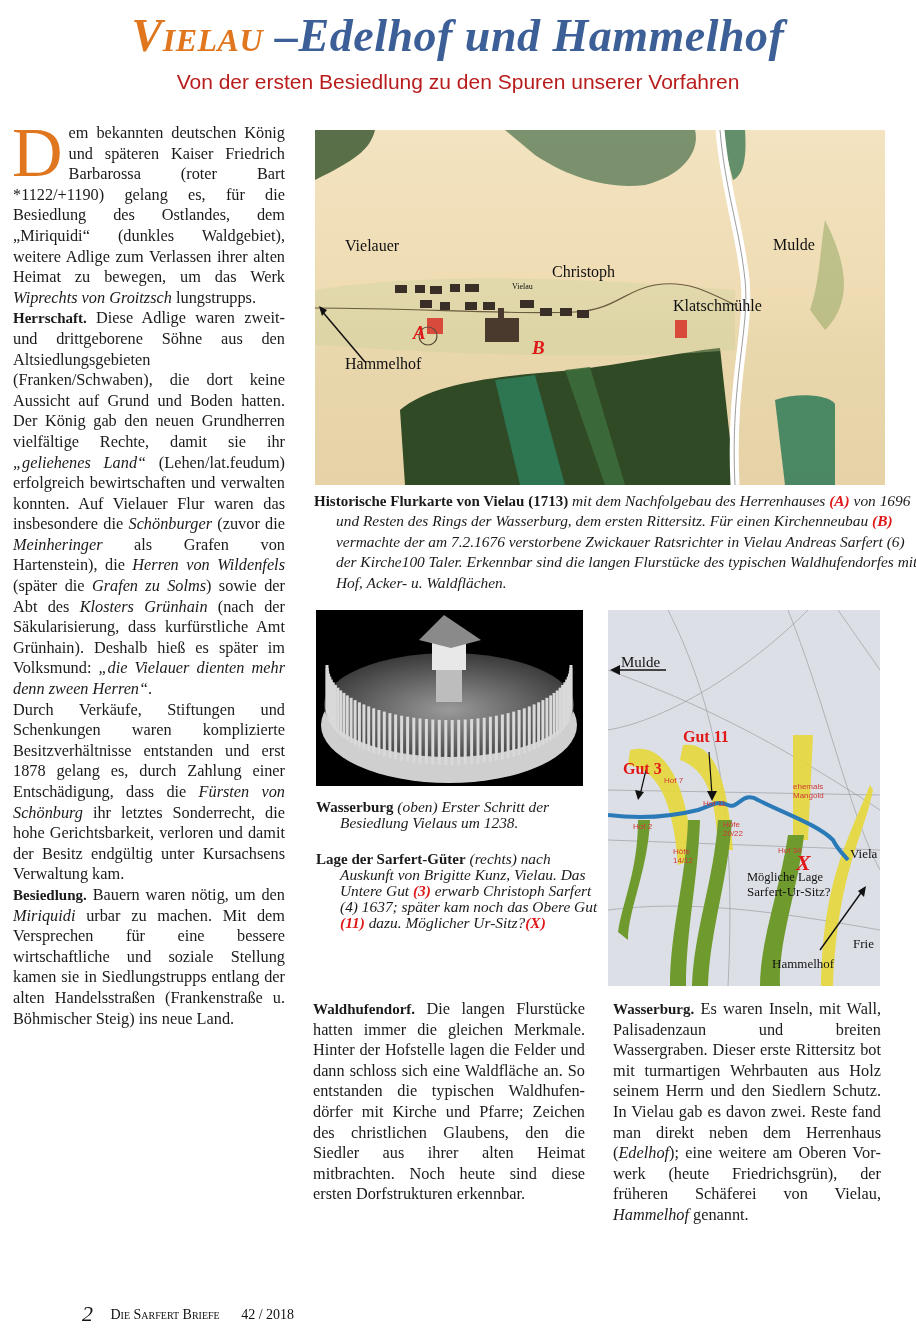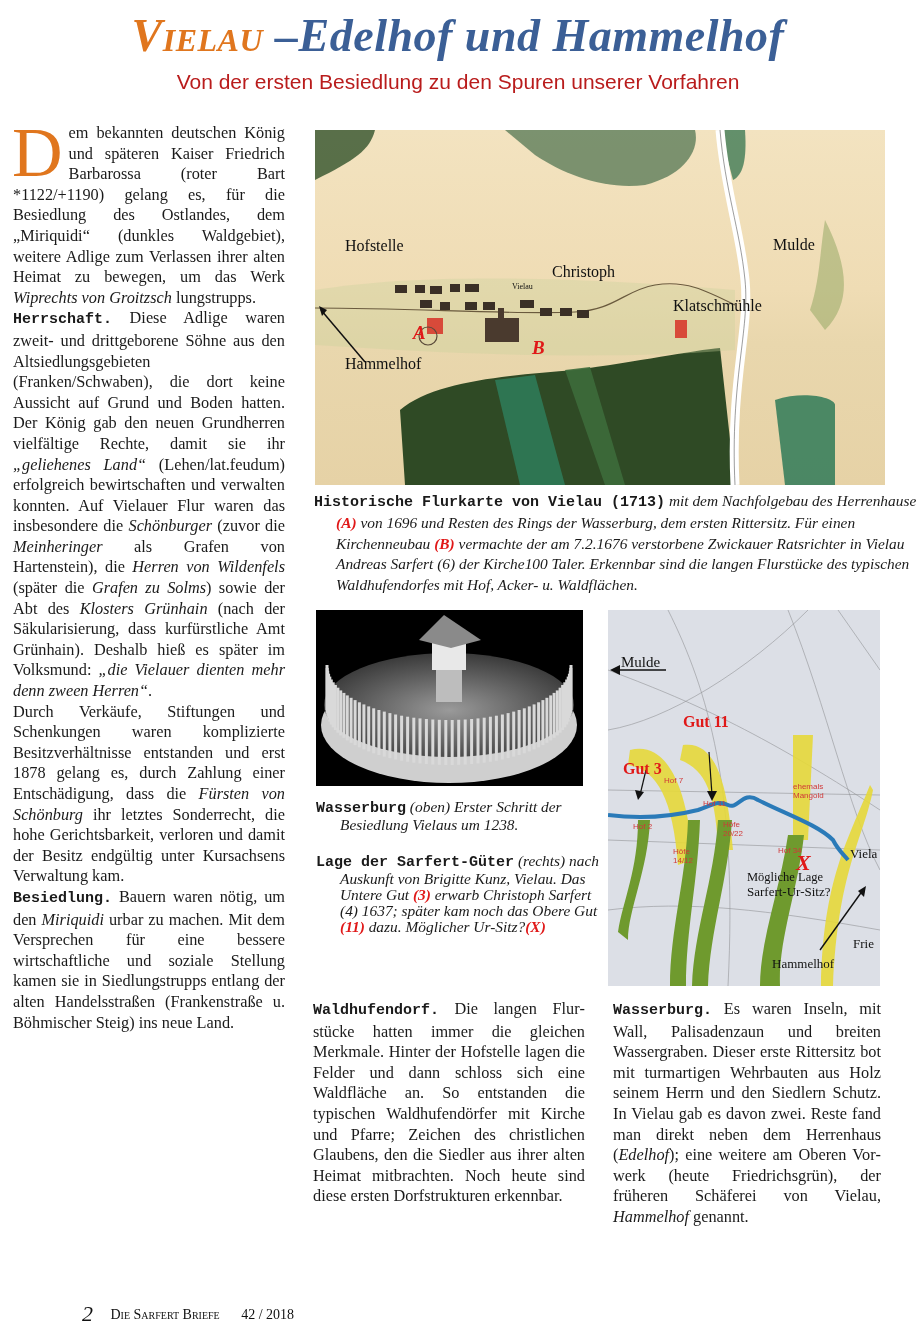--- a/index.html
+++ b/index.html
@@ -6,21 +6,21 @@
   body { width:916px; height:1328px; position:relative; overflow:hidden; font-family:"Liberation Serif", serif; color:#1a1a1a; }
   .title { position:absolute; top:10px; left:0; width:916px; text-align:center; font-family:"Liberation Serif", serif; font-style:italic; font-weight:bold; font-size:46px; line-height:52px; letter-spacing:0.5px; }
   .title .t1 { color:#e0761e; font-variant:small-caps; }
   .title .t2 { color:#3b5f96; }
   .subtitle { position:absolute; top:70px; left:0; width:916px; text-align:center; font-family:"Liberation Sans", sans-serif; font-size:21px; color:#b91c1c; }
 
   .col { position:absolute; font-size:16.3px; line-height:20.6px; text-align:justify; hyphens:manual; }
   .col p { margin:0; }
   .col-left { left:13px; top:123px; width:272px; }
   .dropcap { float:left; font-size:70px; line-height:56px; color:#e0761e; margin:2px 6px 0 -1px; font-family:"Liberation Serif", serif; }
-  .lead { font-family:Liberation Mono, monospace; font-weight:bold; font-size:15px; }
+  .lead { font-family:Liberation Serif, serif; font-weight:bold; font-size:15px; }
   i, .it { font-style:italic; }
 
   .map1 { position:absolute; left:315px; top:130px; width:570px; height:355px; overflow:hidden; background:linear-gradient(180deg,#f3e3c0 0%,#efdcb4 45%,#e9d7ad 60%,#e6d2a6 100%); }
   .map1 svg { position:absolute; left:0; top:0; }
   .maplabel { position:absolute; font-family:"Liberation Serif", serif; font-size:16px; color:#111; }
   .maplabel-red { position:absolute; font-family:"Liberation Serif", serif; font-style:italic; font-weight:bold; font-size:19px; color:#e01818; }
 
   .caption1 { position:absolute; left:314px; top:491px; width:592px; font-size:15.4px; line-height:20.4px; }
   .caption1 .lead { font-size:15px; }
   .caption1 .body { font-style:italic; }
@@ -96,21 +96,21 @@
     </g>
     <rect x="112" y="188" width="16" height="16" fill="#d84a3a"></rect>
     <circle cx="113" cy="206" r="9" fill="none" stroke="#5a4a3a" stroke-width="1.2"></circle>
     <rect x="170" y="188" width="34" height="24" fill="#4a3a2e"></rect>
     <rect x="183" y="178" width="6" height="12" fill="#4a3a2e"></rect>
     <rect x="360" y="190" width="12" height="18" fill="#d84a3a"></rect>
 
     <line x1="50" y1="232" x2="6" y2="180" stroke="#111" stroke-width="1.5"></line>
     <polygon points="4,176 12,180 7,186" fill="#111"></polygon>
   </svg>
-  <span class="maplabel" style="left:30px;top:107px;">Hofstelle</span>
+  <span class="maplabel" style="left:30px;top:107px;">Vielauer</span>
   <span class="maplabel" style="left:237px;top:133px;">Christoph</span>
   <span class="maplabel" style="left:458px;top:106px;">Mulde</span>
   <span class="maplabel" style="left:358px;top:167px;">Klatschmühle</span>
   <span class="maplabel" style="left:30px;top:225px;">Hammelhof</span>
   <span class="maplabel" style="left:197px;top:152px;font-size:8px;">Vielau</span>
   <span class="maplabel-red" style="left:98px;top:192px;">A</span>
   <span class="maplabel-red" style="left:217px;top:207px;">B</span>
 </div>
 
 <div class="caption1 indent-block">
@@ -229,21 +229,21 @@
     <polygon points="2,60 12,55 12,65" fill="#111"></polygon>
     <line x1="38" y1="160" x2="32" y2="185" stroke="#111" stroke-width="1.2"></line>
     <polygon points="30,190 27,180 36,182" fill="#111"></polygon>
     <line x1="101" y1="142" x2="104" y2="185" stroke="#111" stroke-width="1.2"></line>
     <polygon points="104,191 99,181 109,181" fill="#111"></polygon>
     <line x1="212" y1="340" x2="255" y2="280" stroke="#111" stroke-width="1.4"></line>
     <polygon points="258,276 250,281 256,287" fill="#111"></polygon>
   </svg>
   <span class="m2lbl" style="left:13px;top:45px;font-size:15px;">Mulde</span>
   <span class="m2red" style="left:15px;top:150px;">Gut 3</span>
-  <span class="m2red" style="left:75px;top:103px;">Gut 11</span>
+  <span class="m2red" style="left:75px;top:118px;">Gut 11</span>
   <span class="m2small" style="left:56px;top:166px;">Hof 7</span>
   <span class="m2small" style="left:95px;top:189px;">Hof 11</span>
   <span class="m2small" style="left:25px;top:212px;">Hof 2</span>
   <span class="m2small" style="left:115px;top:210px;width:30px;">Höfe 20/22</span>
   <span class="m2small" style="left:65px;top:237px;width:30px;">Höfe 14/12</span>
   <span class="m2small" style="left:170px;top:236px;">Hof 34</span>
   <span class="m2small" style="left:185px;top:172px;width:40px;">ehemals Mangold</span>
   <span class="m2red" style="left:188px;top:240px;font-size:22px;font-style:italic;">X</span>
   <span class="m2lbl" style="left:139px;top:260px;font-size:12.5px;">Mögliche Lage</span>
   <span class="m2lbl" style="left:139px;top:274px;font-size:13px;">Sarfert-Ur-Sitz?</span>

